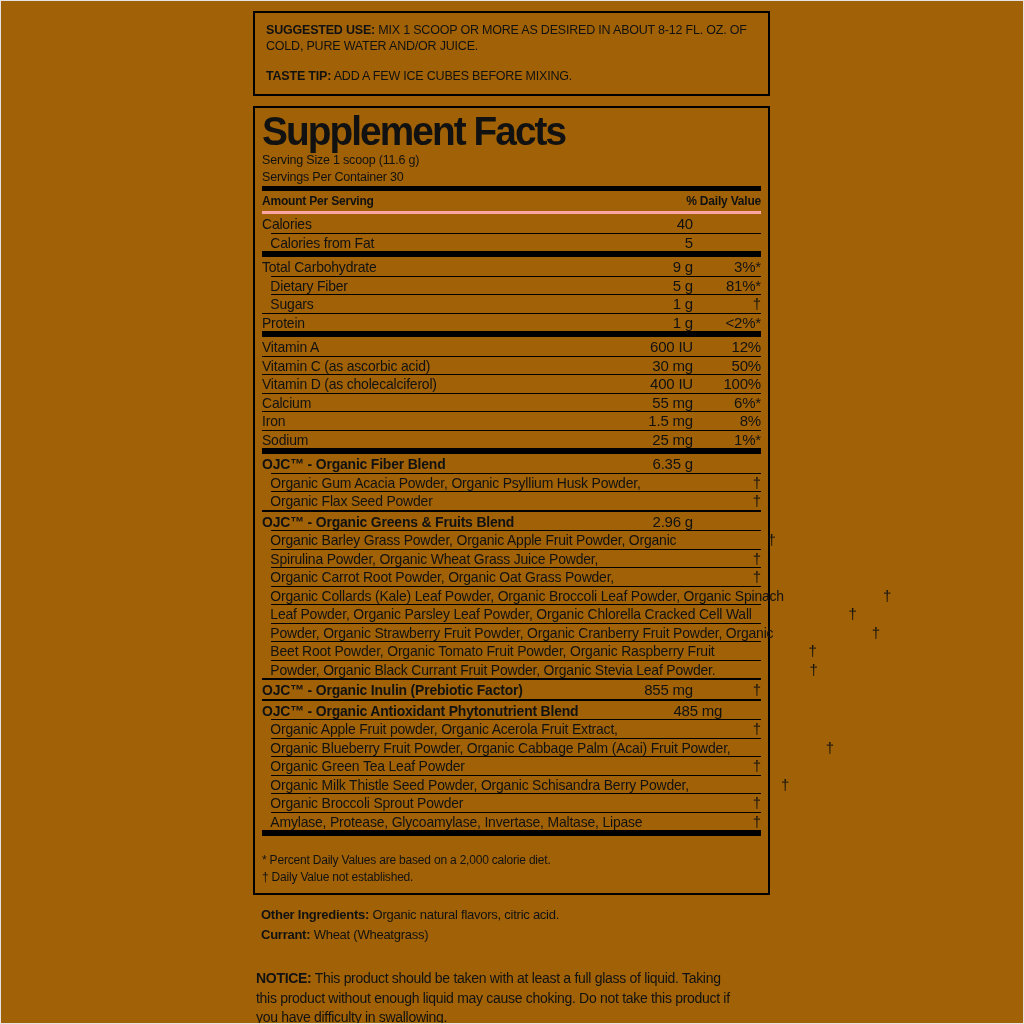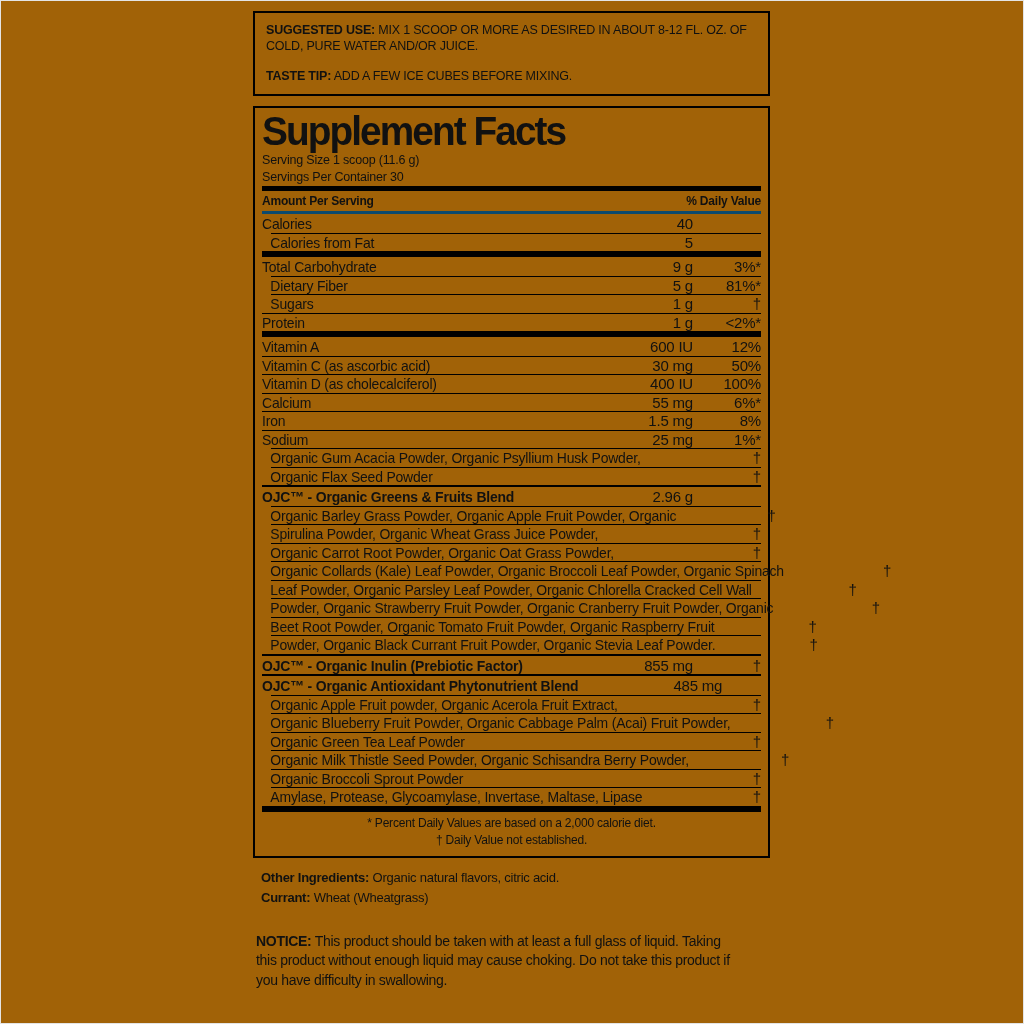--- a/index.html
+++ b/index.html
@@ -25,21 +25,21 @@
   .sf-title {
     font-size:40px; font-weight:bold; letter-spacing:-2px;
     line-height:42px; transform:scaleX(0.97); transform-origin:0 50%;
     white-space:nowrap;
   }
   .sf-serving { font-size:12.5px; line-height:17px; letter-spacing:-0.2px; }
   .sf-serving:last-of-type { padding-bottom:6px; }
 
   .sf-header {
     display:flex; justify-content:space-between; align-items:flex-end;
-    border-top:5px solid #000; border-bottom:3px solid #0c4a6e;
+    border-top:5px solid #000; border-bottom:3px solid #fca5a5;
     font-weight:bold; font-size:12px; padding:3px 0 3px; letter-spacing:-0.2px;
   }
 
   .sf-row {
     position:relative; display:flex; align-items:flex-end;
     font-size:15px; line-height:13px; padding:3px 0 2.5px;
     letter-spacing:-0.2px;
   }
   .sf-row.div-light::before {
     content:""; position:absolute; left:0; right:0; top:0;
@@ -52,21 +52,21 @@
     flex:1 1 auto; white-space:nowrap;
     transform:scaleX(0.93); transform-origin:0 100%;
   }
   .sf-row.indent .sf-name { padding-left:9px; }
   .sf-row.bold .sf-name { font-weight:bold; }
   .sf-amt { flex:0 0 120px; text-align:right; white-space:nowrap; }
   .sf-dv  { flex:0 0 68px; text-align:right; white-space:nowrap; }
 
   .sf-foot {
     border-top:6px solid #000; font-size:12px; line-height:17px;
-    padding:3px 0 7px; letter-spacing:-0.2px;text-align:center;
+    padding:16px 0 7px; letter-spacing:-0.2px;
   }
 
   
   .other-line, .contains-line {
     font-size:13px; line-height:20px; letter-spacing:-0.25px; margin-left:8px;
   }
   .other-line { margin-top:10px; }
   .notice {
     margin-top:24px; margin-left:3px; width:478px;
     font-size:14px; line-height:19.5px; letter-spacing:-0.3px;
@@ -146,20 +146,25 @@
           </div>
           <div class="sf-row div-light">
             <span class="sf-name">Iron</span>
             <span class="sf-amt">1.5 mg</span>
             <span class="sf-dv">8%</span>
           </div>
           <div class="sf-row div-light">
             <span class="sf-name">Sodium</span>
             <span class="sf-amt">25 mg</span>
             <span class="sf-dv">1%*</span>
+          </div>
+          <div class="sf-row div-heavy bold">
+            <span class="sf-name">OJC™ - Organic Fiber Blend</span>
+            <span class="sf-amt">6.35 g</span>
+            <span class="sf-dv"></span>
           </div>
           <div class="sf-row div-light indent">
             <span class="sf-name">Organic Gum Acacia Powder, Organic Psyllium Husk Powder,</span>
             <span class="sf-dv">†</span>
           </div>
           <div class="sf-row div-light indent">
             <span class="sf-name">Organic Flax Seed Powder</span>
             <span class="sf-dv">†</span>
           </div>
           <div class="sf-row div-medium bold">

